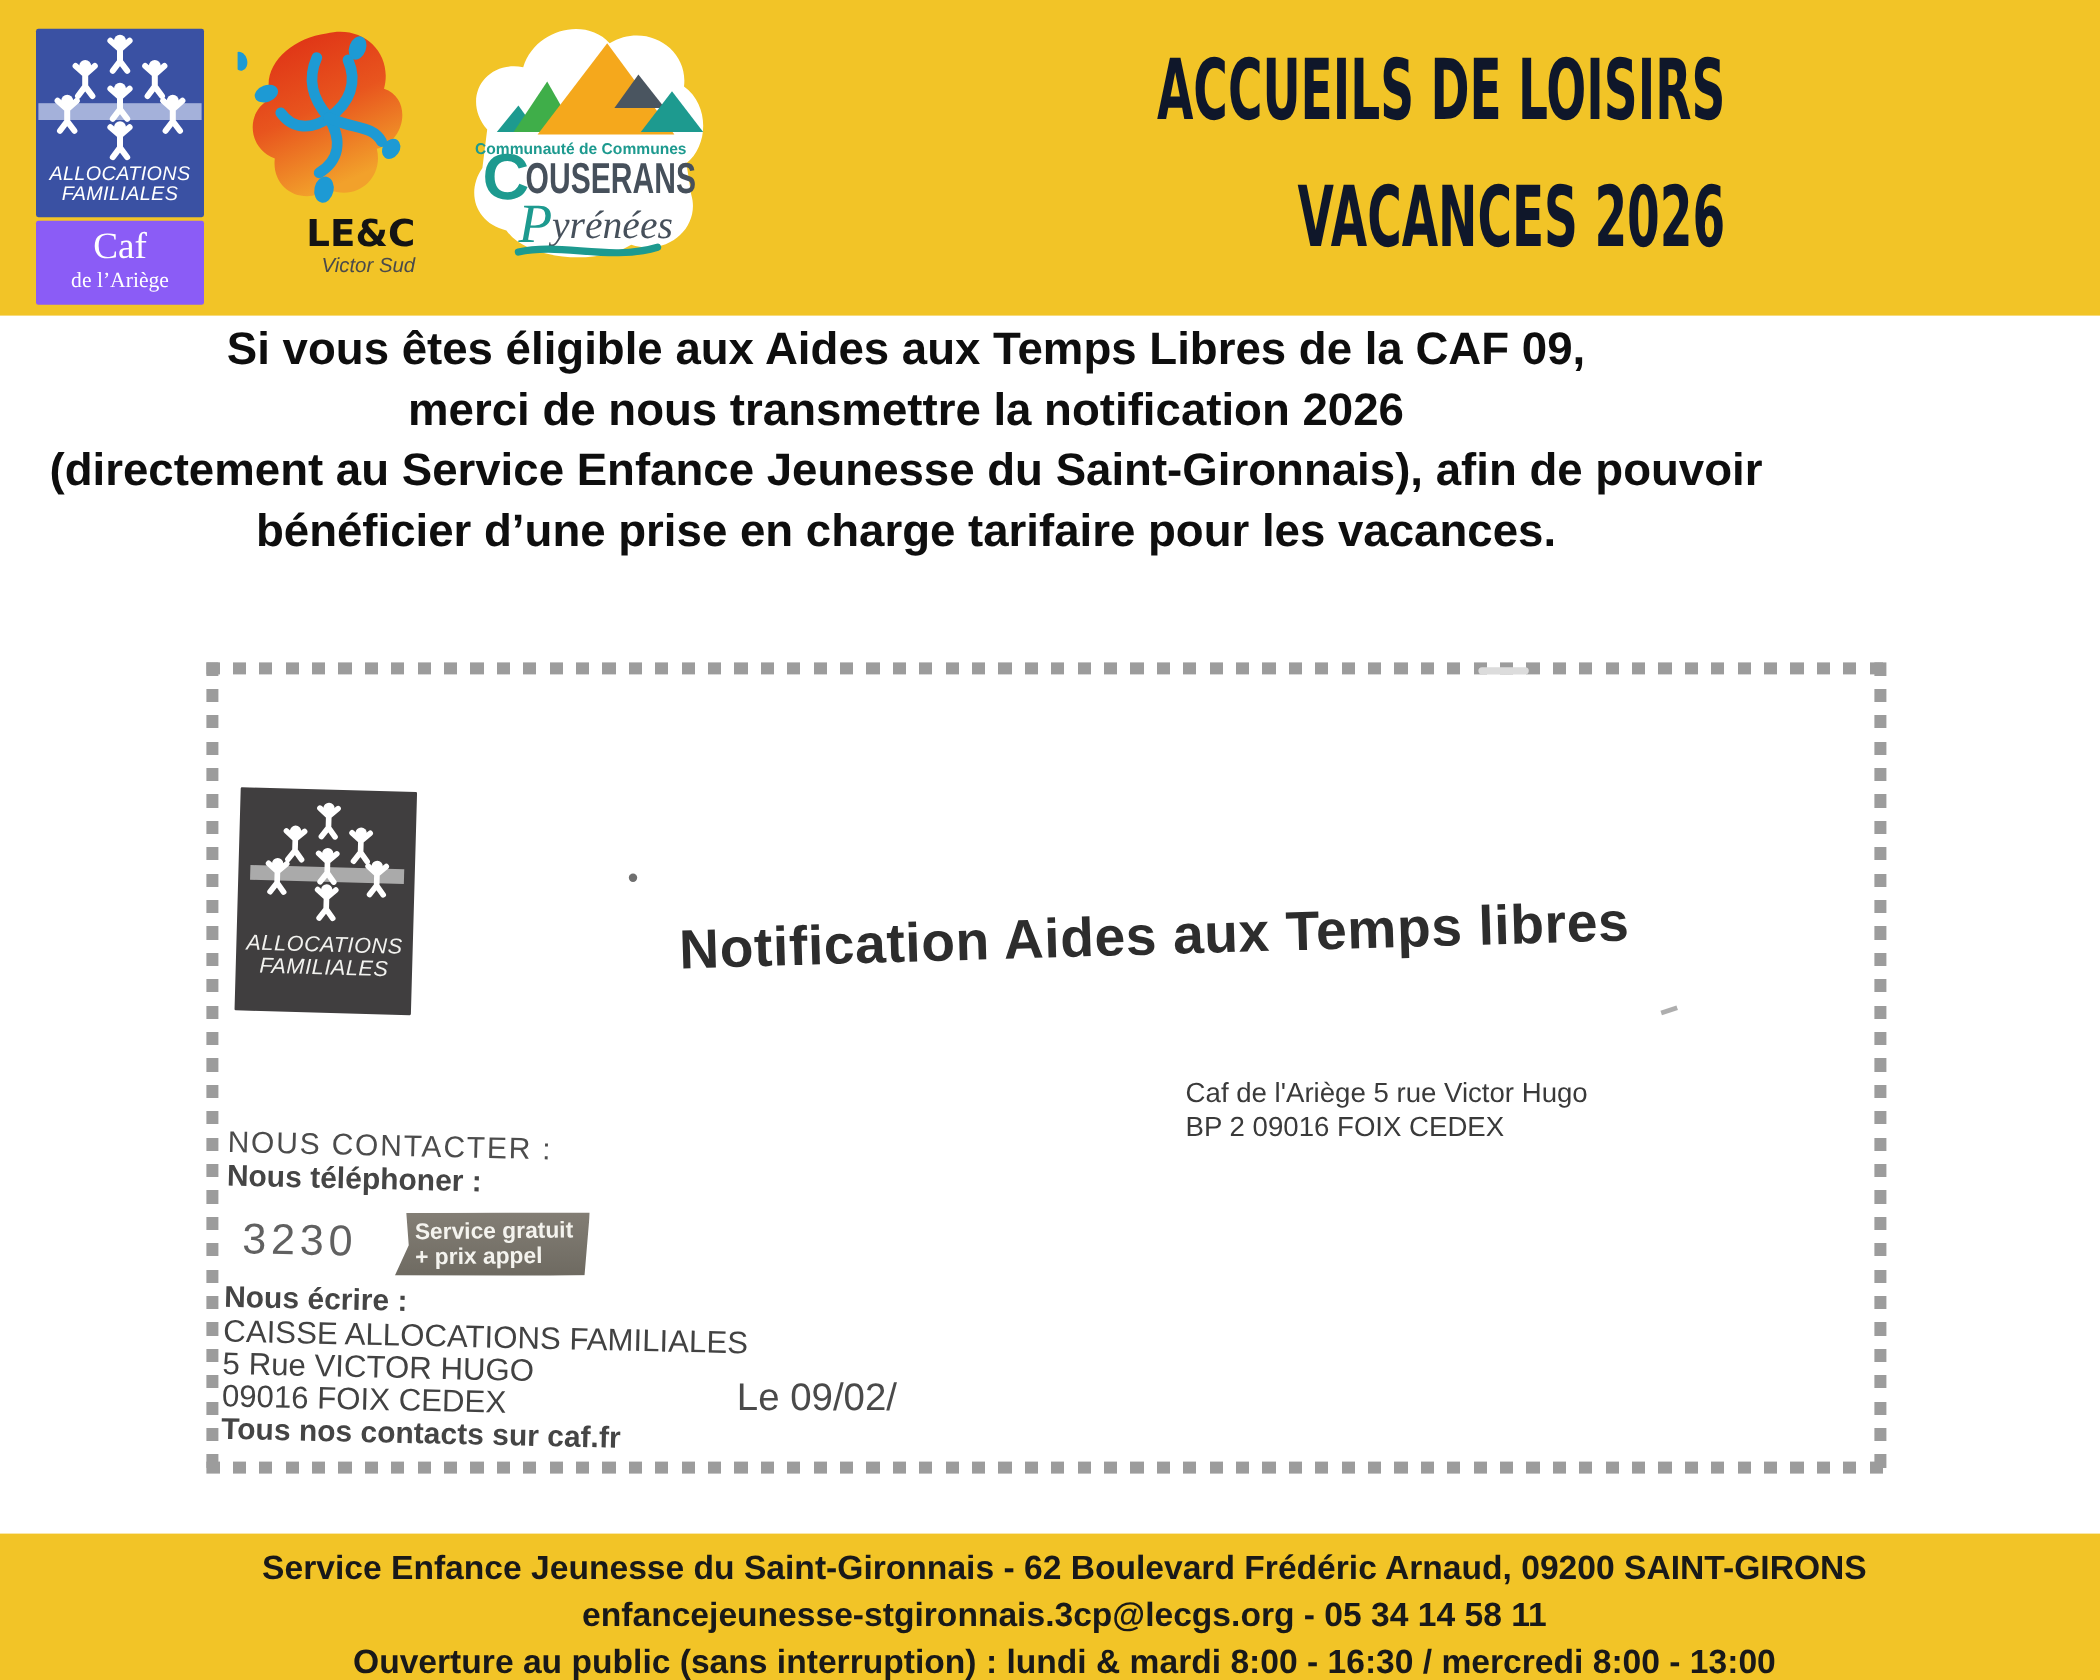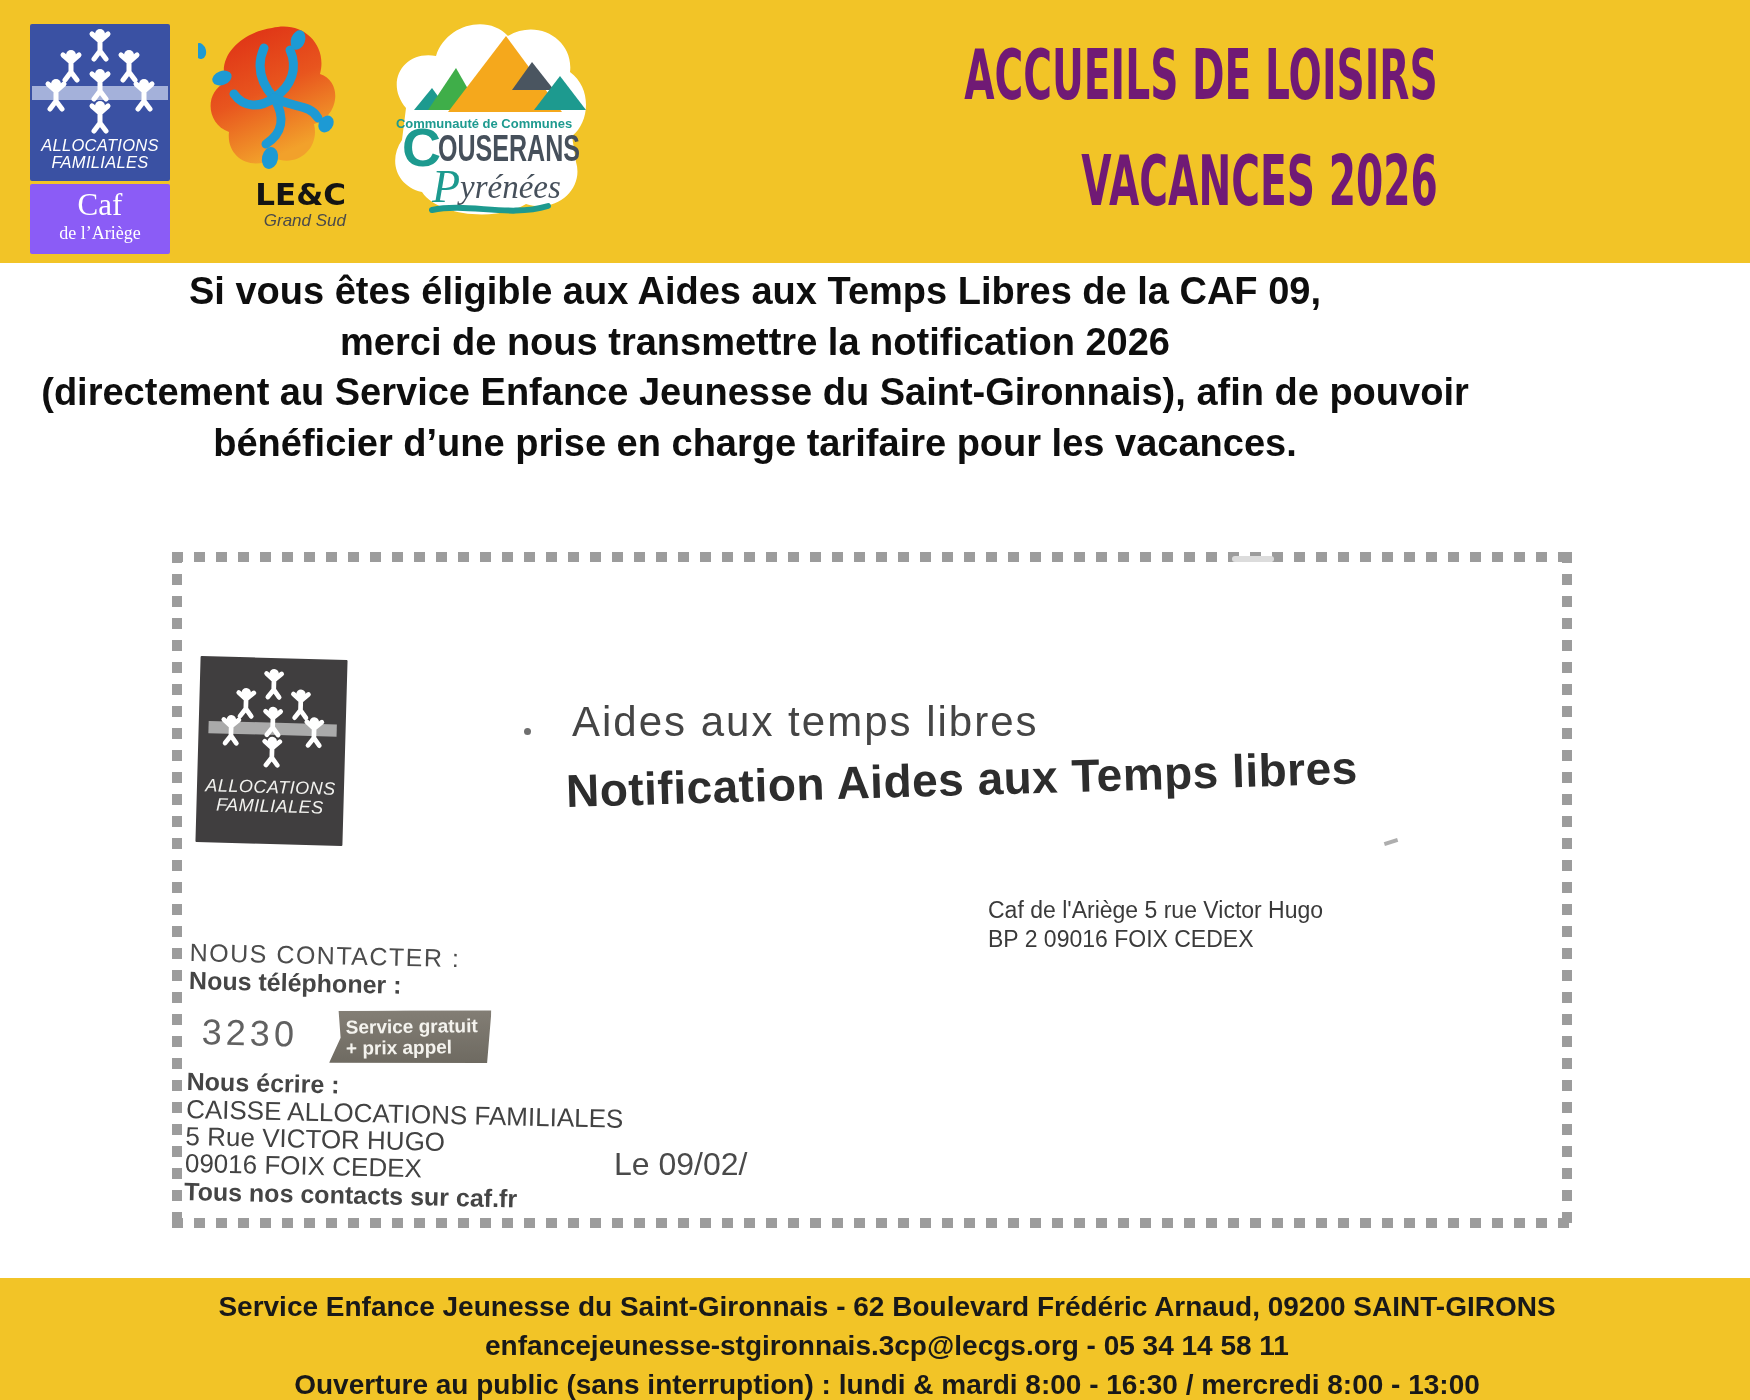--- a/index.html
+++ b/index.html
@@ -23,21 +23,21 @@
   
   .lec-logo { position:absolute; left:198px; top:20px; width:148px; text-align:right; }
   .lec-name { font-family:"DejaVu Sans", sans-serif; font-weight:bold; font-size:31px;
               color:#141414; line-height:32px; margin-top:-4px; }
   .lec-sub  { font-style:italic; font-size:17px; color:#4a4a4a; line-height:22px; }
 
   
   .couserans-logo { position:absolute; left:376px; top:10px; width:216px; height:214px; }
 
   
-  .title { position:absolute; top:22px; right:312px; text-align:right; color:#701a75; }
+  .title { position:absolute; top:22px; right:312px; text-align:right; color:#0f172a; }
   .title-line { font-family:"DejaVu Sans", sans-serif; font-weight:bold; font-size:70px;
                 line-height:106px; white-space:nowrap; transform:scaleX(0.56);
                 transform-origin:right center; }
 
   
   .intro { position:absolute; left:0; top:266px; width:1510px; text-align:center;
            color:#0e0e0e; font-weight:bold; font-size:38px; }
   .intro p { margin:0; line-height:50.5px; }
 
   
@@ -156,21 +156,21 @@
         </g>
         <g fill="#1D9AD4">
           <ellipse cx="100" cy="20" rx="7" ry="10" transform="rotate(20 100 20)"></ellipse>
           <ellipse cx="24" cy="58" rx="10" ry="7" transform="rotate(-20 24 58)"></ellipse>
           <ellipse cx="72" cy="138" rx="8" ry="11" transform="rotate(12 72 138)"></ellipse>
           <ellipse cx="128" cy="104" rx="7" ry="9" transform="rotate(35 128 104)"></ellipse>
           <ellipse cx="58,14" cy="16" rx="6" ry="8" transform="rotate(-15 58 16)"></ellipse>
         </g>
       </svg>
       <div class="lec-name">LE&amp;C</div>
-      <div class="lec-sub">Grand Sud</div>
+      <div class="lec-sub">Victor Sud</div>
     </div>
 
     <div class="couserans-logo">
       <svg width="216" height="214" viewBox="0 0 216 214">
         <path d="M30,98 C8,72 28,40 60,46 C70,14 112,4 132,26 C162,8 198,30 194,62
                  C216,78 214,112 196,126 L200,152 C208,178 182,204 150,194
                  C120,212 62,206 46,182 C20,176 12,150 26,130 Z" fill="#ffffff"></path>
         <polygon points="38,100 56,78 72,100" fill="#1D9A8F"></polygon>
         <polygon points="52,100 80,58 104,100" fill="#3FAE49"></polygon>
         <polygon points="72,102 130,26 186,102" fill="#F5A81C"></polygon>
@@ -217,21 +217,20 @@
           <use href="#fig" x="114" y="72"></use>
           <use href="#fig" x="70" y="94"></use>
         </svg>
         <div class="scan-logo-text">
           <div>ALLOCATIONS</div>
           <div>FAMILIALES</div>
         </div>
       </div>
 
       <span class="scan-dot"></span>
-      <div class="scan-subtitle">Aides aux temps libres</div>
       <div class="scan-title">Notification Aides aux Temps libres</div>
 
       <div class="scan-address">
         <div>Caf de l'Ariège 5 rue Victor Hugo</div>
         <div>BP 2 09016 FOIX CEDEX</div>
       </div>
 
       <div class="scan-contact">
         <div class="c-header">NOUS CONTACTER :</div>
         <div class="c-bold">Nous téléphoner :</div>

